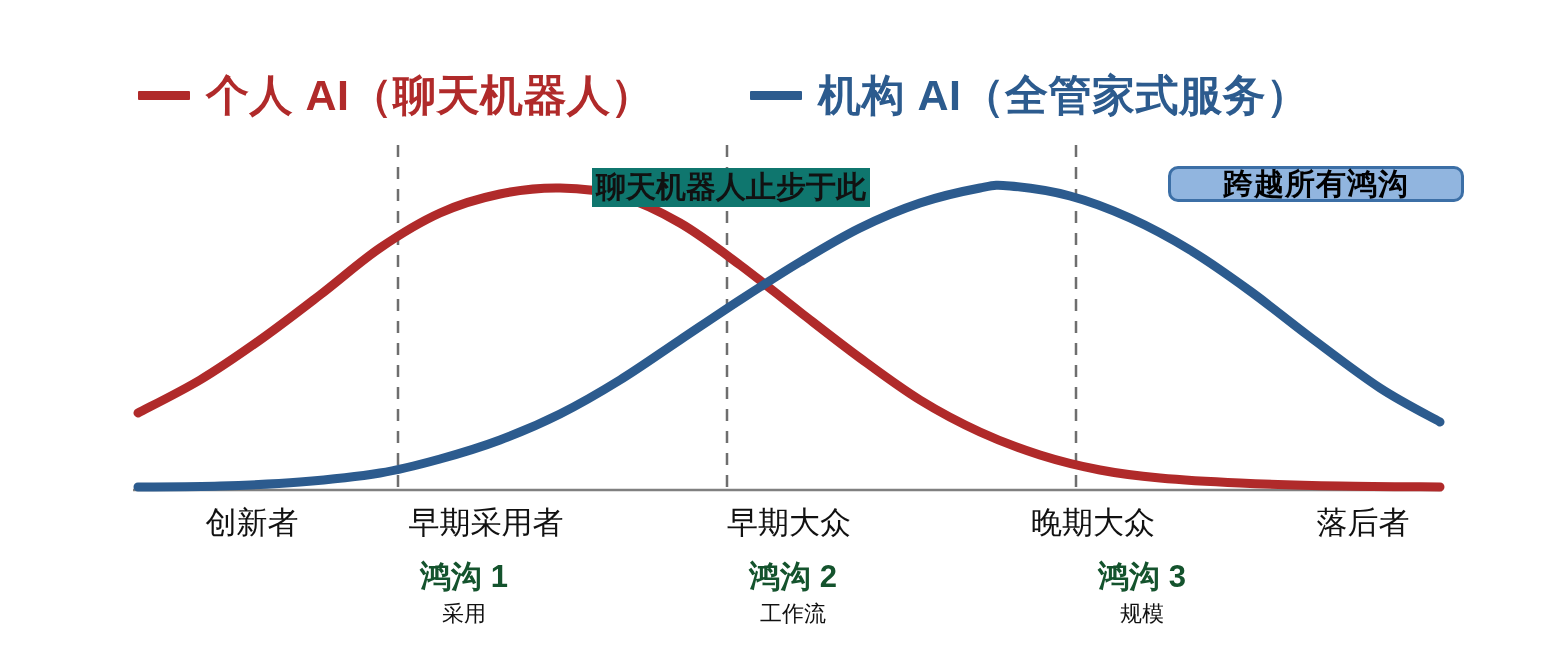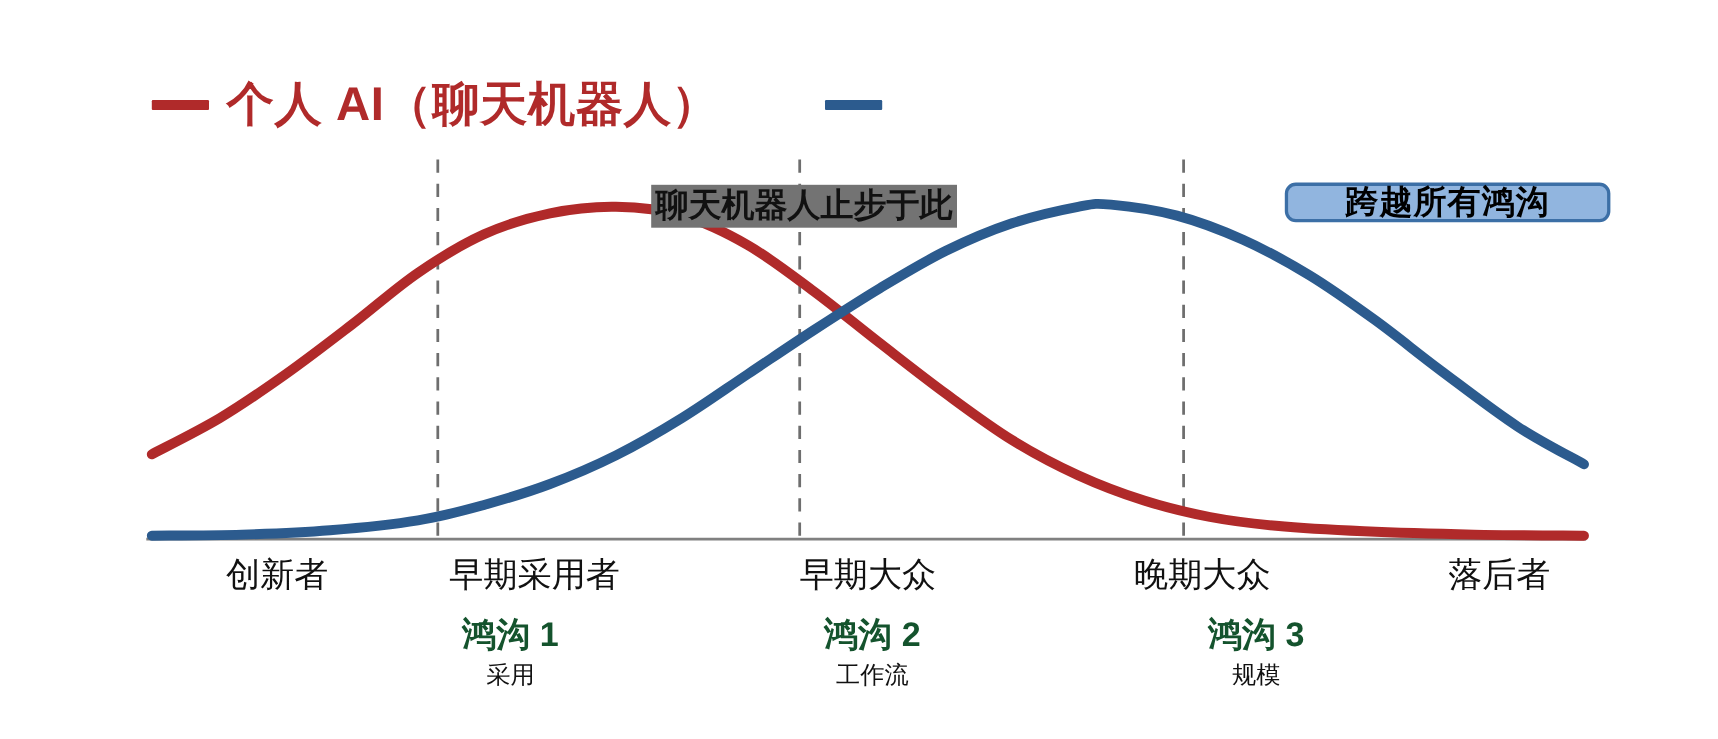--- a/index.html
+++ b/index.html
@@ -60,21 +60,21 @@
 
   
   .chart-annotation {
     position: absolute;
     left: 592px;
     top: 168px;
     font-size: 30px;
     font-weight: bold;
     color: #111111;
     white-space: nowrap;
-    background: #737373;
+    background: #0f766e;
     padding: 2px 4px;
     line-height: 1.15;
   }
 
   
   .badge {
     position: absolute;
     left: 1168px;
     top: 166px;
     width: 296px;
@@ -131,20 +131,21 @@
 
 <div id="stage">
 
   <div class="legend">
     <div class="legend-item">
       <span class="legend-swatch" style="background:#B02A2A;"></span>
       <span class="legend-label" style="color:#B02A2A;">个人 AI（聊天机器人）</span>
     </div>
     <div class="legend-item">
       <span class="legend-swatch" style="background:#2C5B8E;"></span>
+      <span class="legend-label" style="color:#2C5B8E;">机构 AI（全管家式服务）</span>
     </div>
   </div>
 
   <div class="plot">
     <svg id="plot-svg" width="1562" height="672" viewBox="0 0 1562 672">
       <g id="chasm-lines">
           <line x1="398" y1="145" x2="398" y2="490" stroke="#6E6E6E" stroke-width="2.5" stroke-dasharray="12 10"></line>
           <line x1="727" y1="145" x2="727" y2="490" stroke="#6E6E6E" stroke-width="2.5" stroke-dasharray="12 10"></line>
           <line x1="1076" y1="145" x2="1076" y2="490" stroke="#6E6E6E" stroke-width="2.5" stroke-dasharray="12 10"></line>
         </g>

